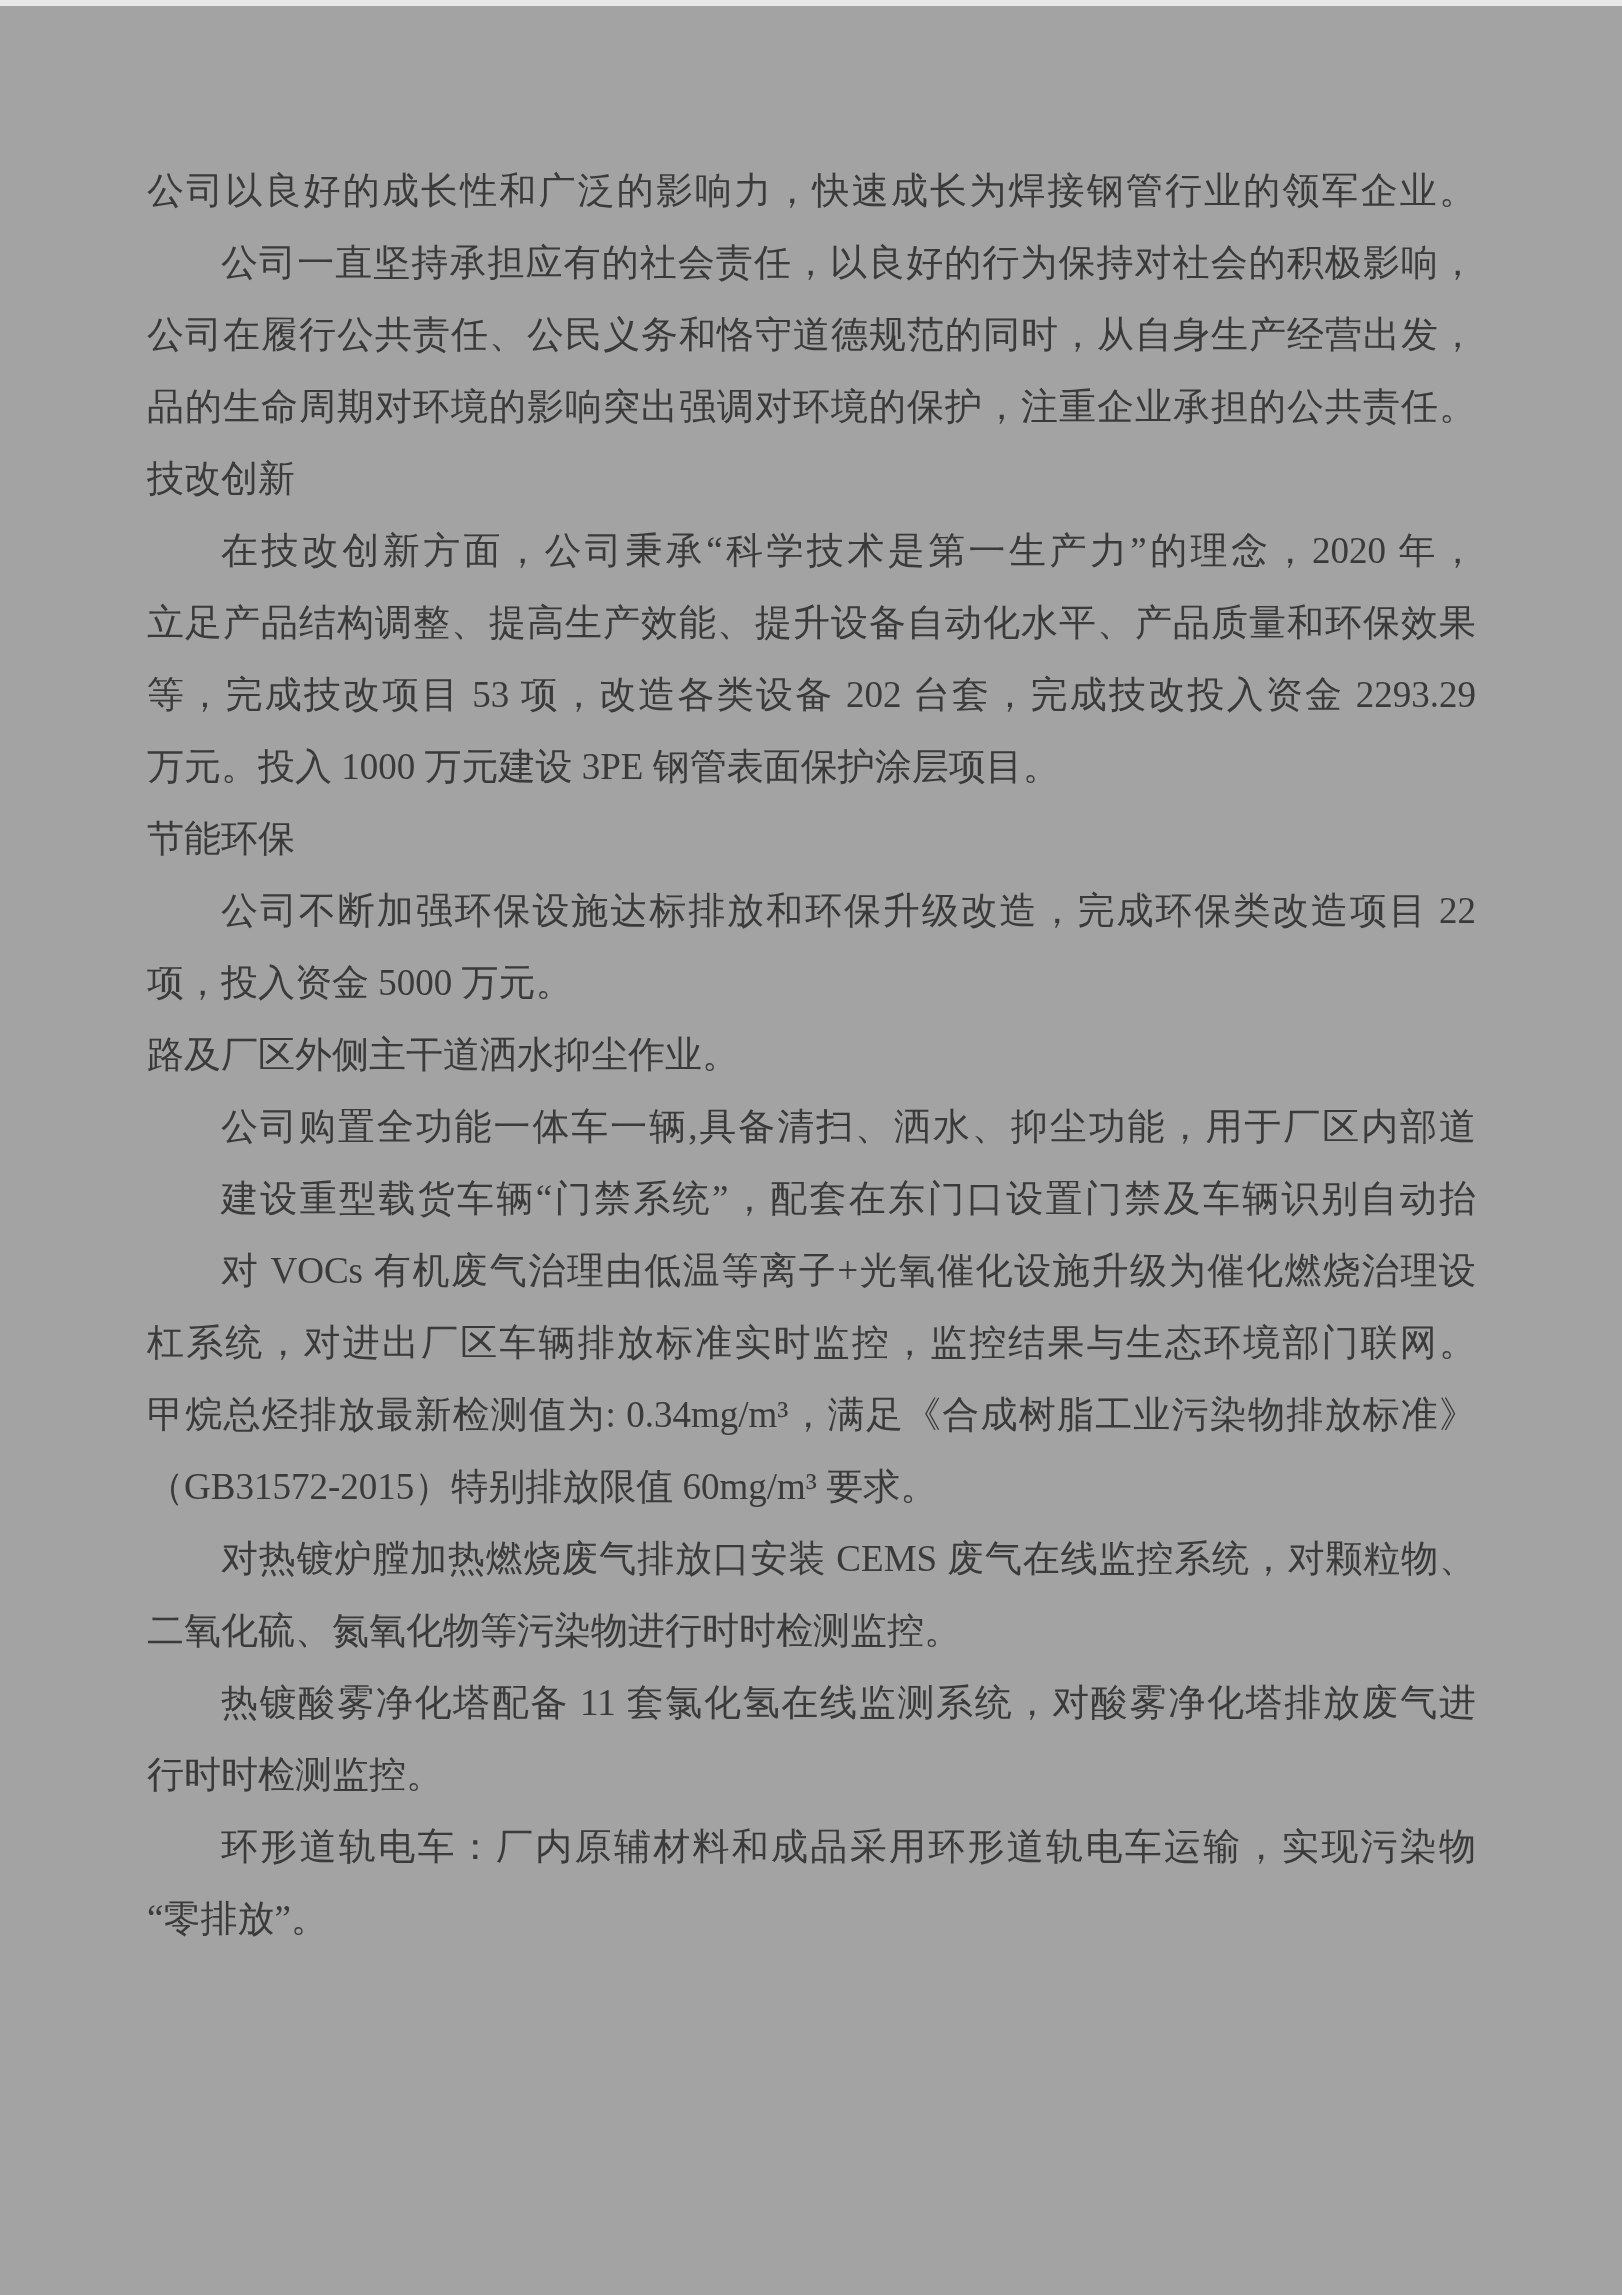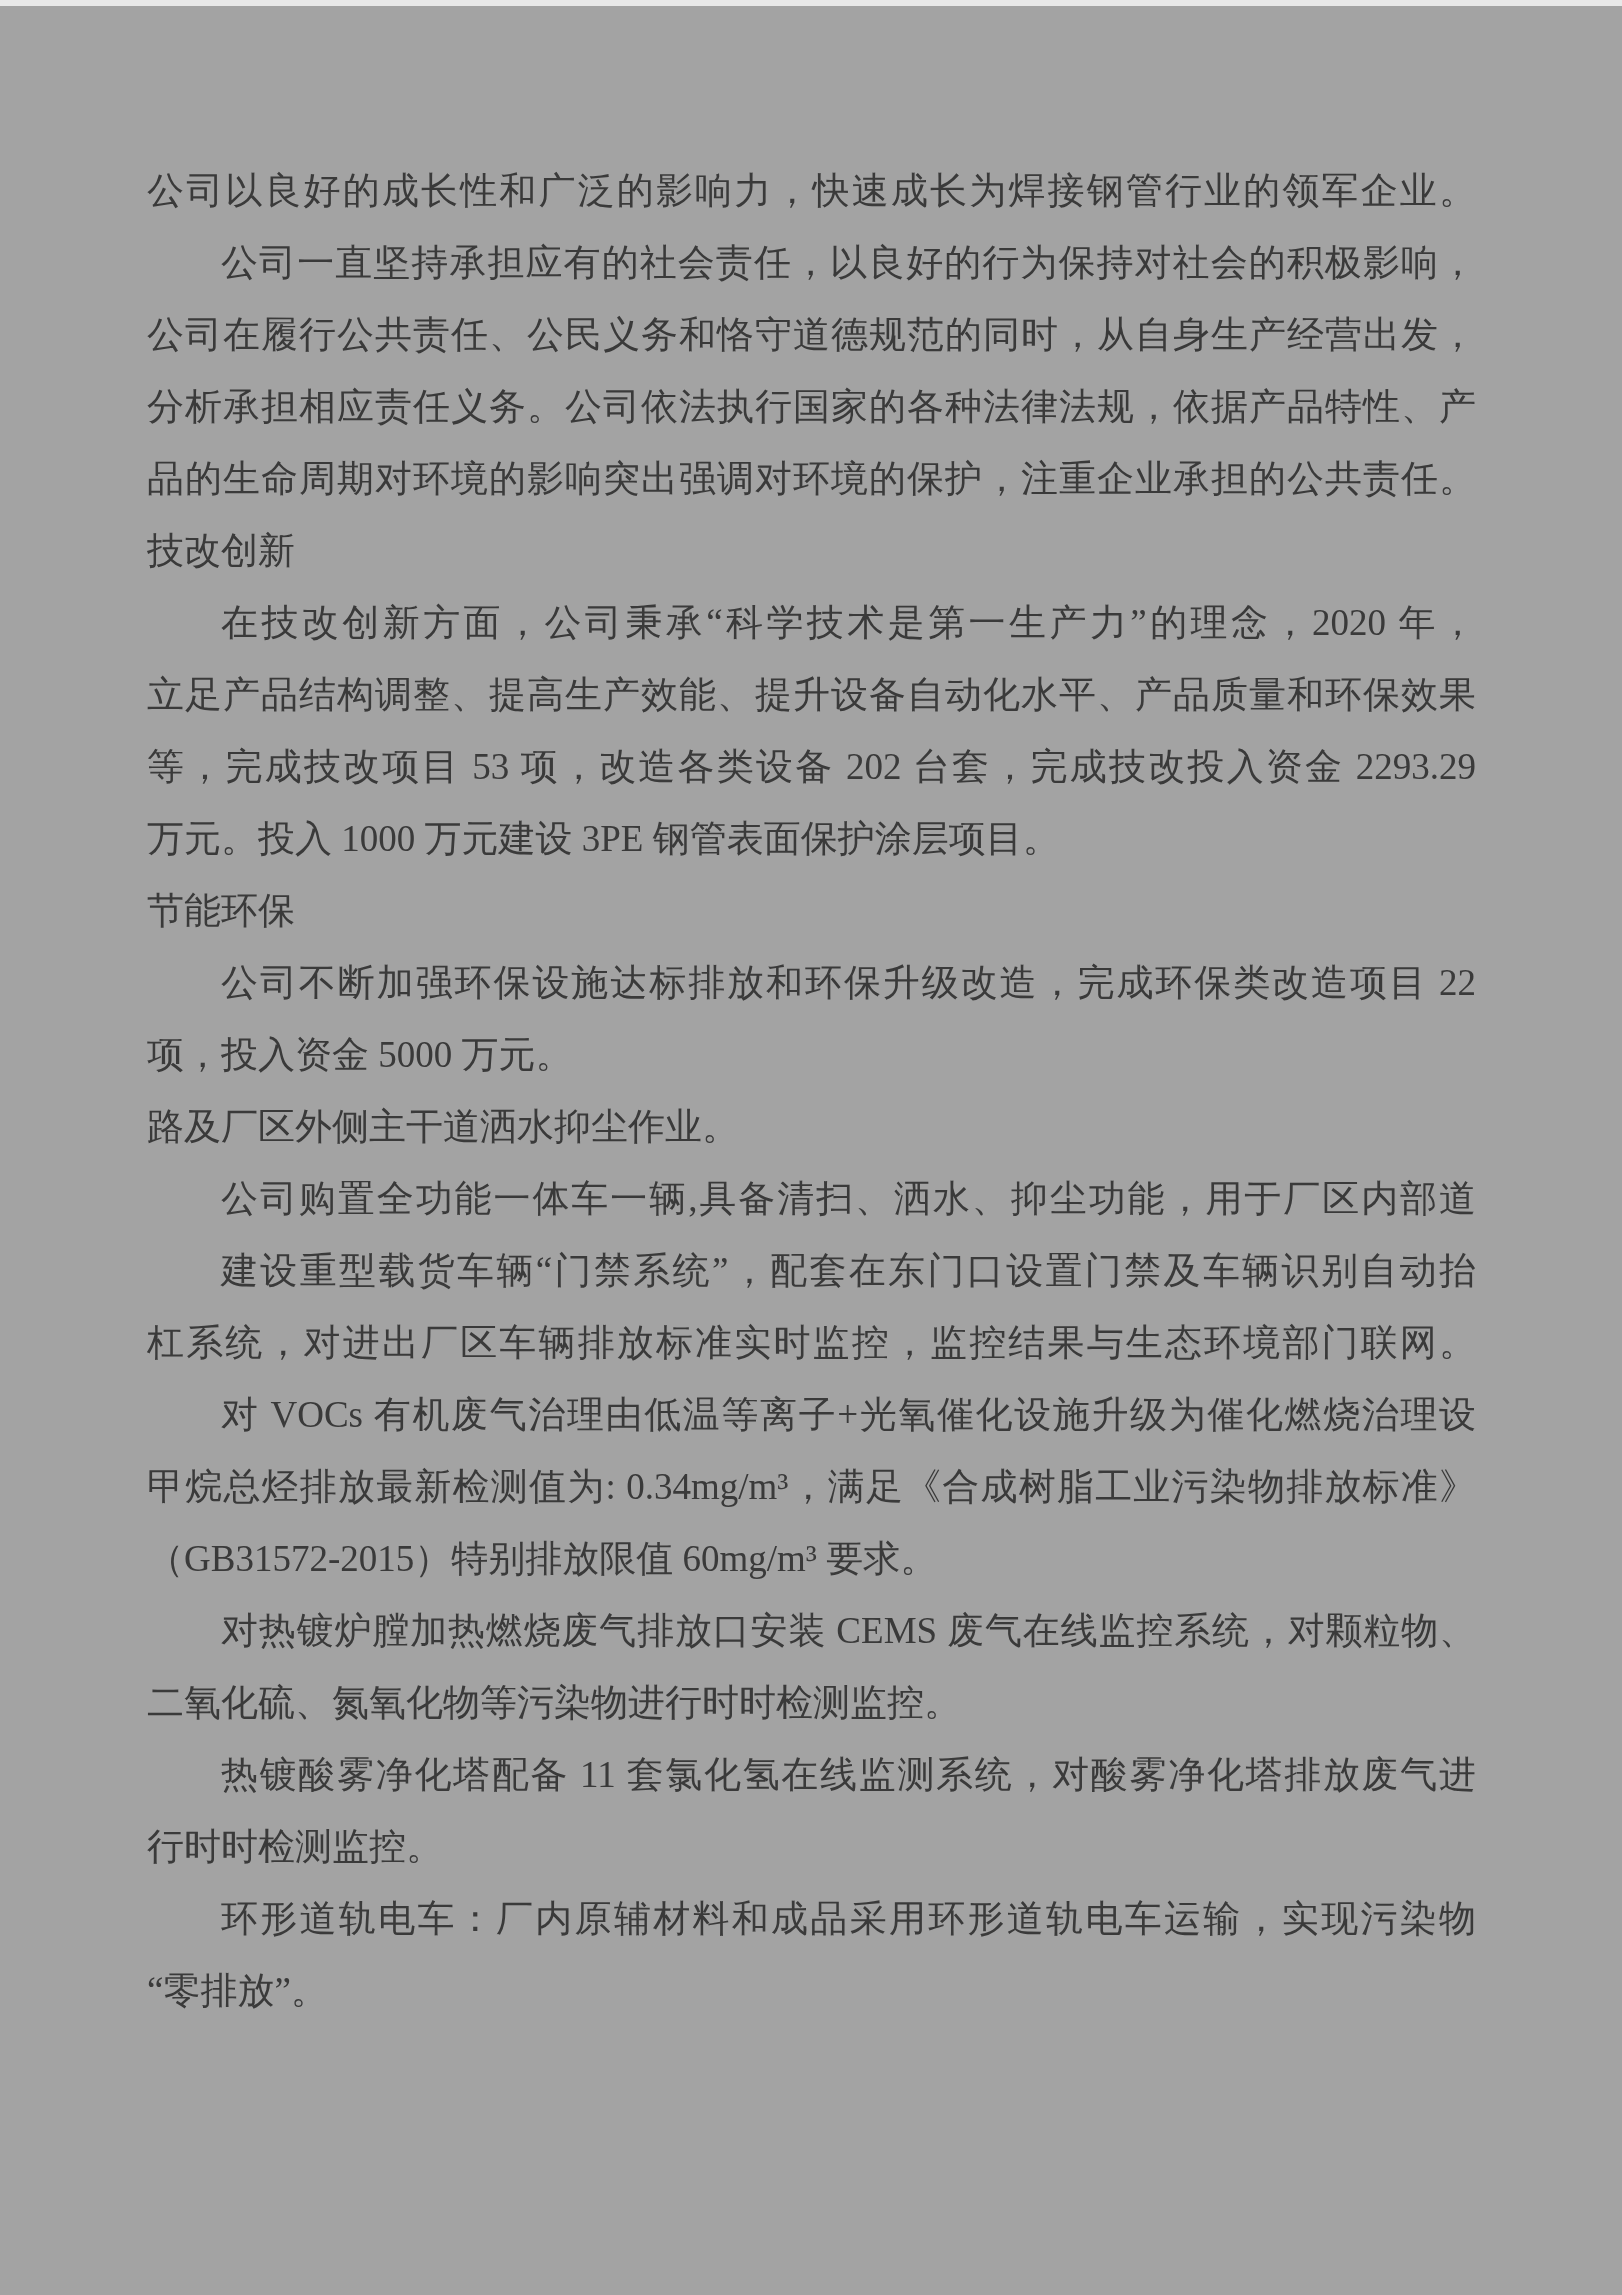--- a/index.html
+++ b/index.html
@@ -48,35 +48,34 @@
   }
 </style>
 </head>
 <body>
 
 <div class="page">
   <div class="text-block">
     <div class="ln fill">公司以良好的成长性和广泛的影响力，快速成长为焊接钢管行业的领军企业。</div>
     <div class="ln indent fill">公司一直坚持承担应有的社会责任，以良好的行为保持对社会的积极影响，</div>
     <div class="ln fill">公司在履行公共责任、公民义务和恪守道德规范的同时，从自身生产经营出发，</div>
-    <div class="ln fill">分析承担相应责任义务。公司依法执行国家的各种法律法规，依据产品特性、产</div>
     <div class="ln fill">品的生命周期对环境的影响突出强调对环境的保护，注重企业承担的公共责任。</div>
     <div class="ln end">技改创新</div>
     <div class="ln indent fill">在技改创新方面，公司秉承“科学技术是第一生产力”的理念，2020 年，</div>
     <div class="ln fill">立足产品结构调整、提高生产效能、提升设备自动化水平、产品质量和环保效果</div>
     <div class="ln fill">等，完成技改项目 53 项，改造各类设备 202 台套，完成技改投入资金 2293.29</div>
     <div class="ln end">万元。投入 1000 万元建设 3PE 钢管表面保护涂层项目。</div>
     <div class="ln end">节能环保</div>
     <div class="ln indent fill">公司不断加强环保设施达标排放和环保升级改造，完成环保类改造项目 22</div>
     <div class="ln end">项，投入资金 5000 万元。</div>
     <div class="ln end">路及厂区外侧主干道洒水抑尘作业。</div>
     <div class="ln indent fill">公司购置全功能一体车一辆,具备清扫、洒水、抑尘功能，用于厂区内部道</div>
     <div class="ln indent fill">建设重型载货车辆“门禁系统”，配套在东门口设置门禁及车辆识别自动抬</div>
+    <div class="ln indent fill">对 VOCs 有机废气治理由低温等离子+光氧催化设施升级为催化燃烧治理设</div>
     <div class="ln fill">杠系统，对进出厂区车辆排放标准实时监控，监控结果与生态环境部门联网。</div>
-    <div class="ln indent fill">对 VOCs 有机废气治理由低温等离子+光氧催化设施升级为催化燃烧治理设</div>
     <div class="ln fill">甲烷总烃排放最新检测值为: 0.34mg/m³，满足《合成树脂工业污染物排放标准》</div>
     <div class="ln end">（GB31572-2015）特别排放限值 60mg/m³ 要求。</div>
     <div class="ln indent fill">对热镀炉膛加热燃烧废气排放口安装 CEMS 废气在线监控系统，对颗粒物、</div>
     <div class="ln end">二氧化硫、氮氧化物等污染物进行时时检测监控。</div>
     <div class="ln indent fill">热镀酸雾净化塔配备 11 套氯化氢在线监测系统，对酸雾净化塔排放废气进</div>
     <div class="ln end">行时时检测监控。</div>
     <div class="ln indent fill">环形道轨电车：厂内原辅材料和成品采用环形道轨电车运输，实现污染物</div>
     <div class="ln end">“零排放”。</div>
   </div>
 </div>

